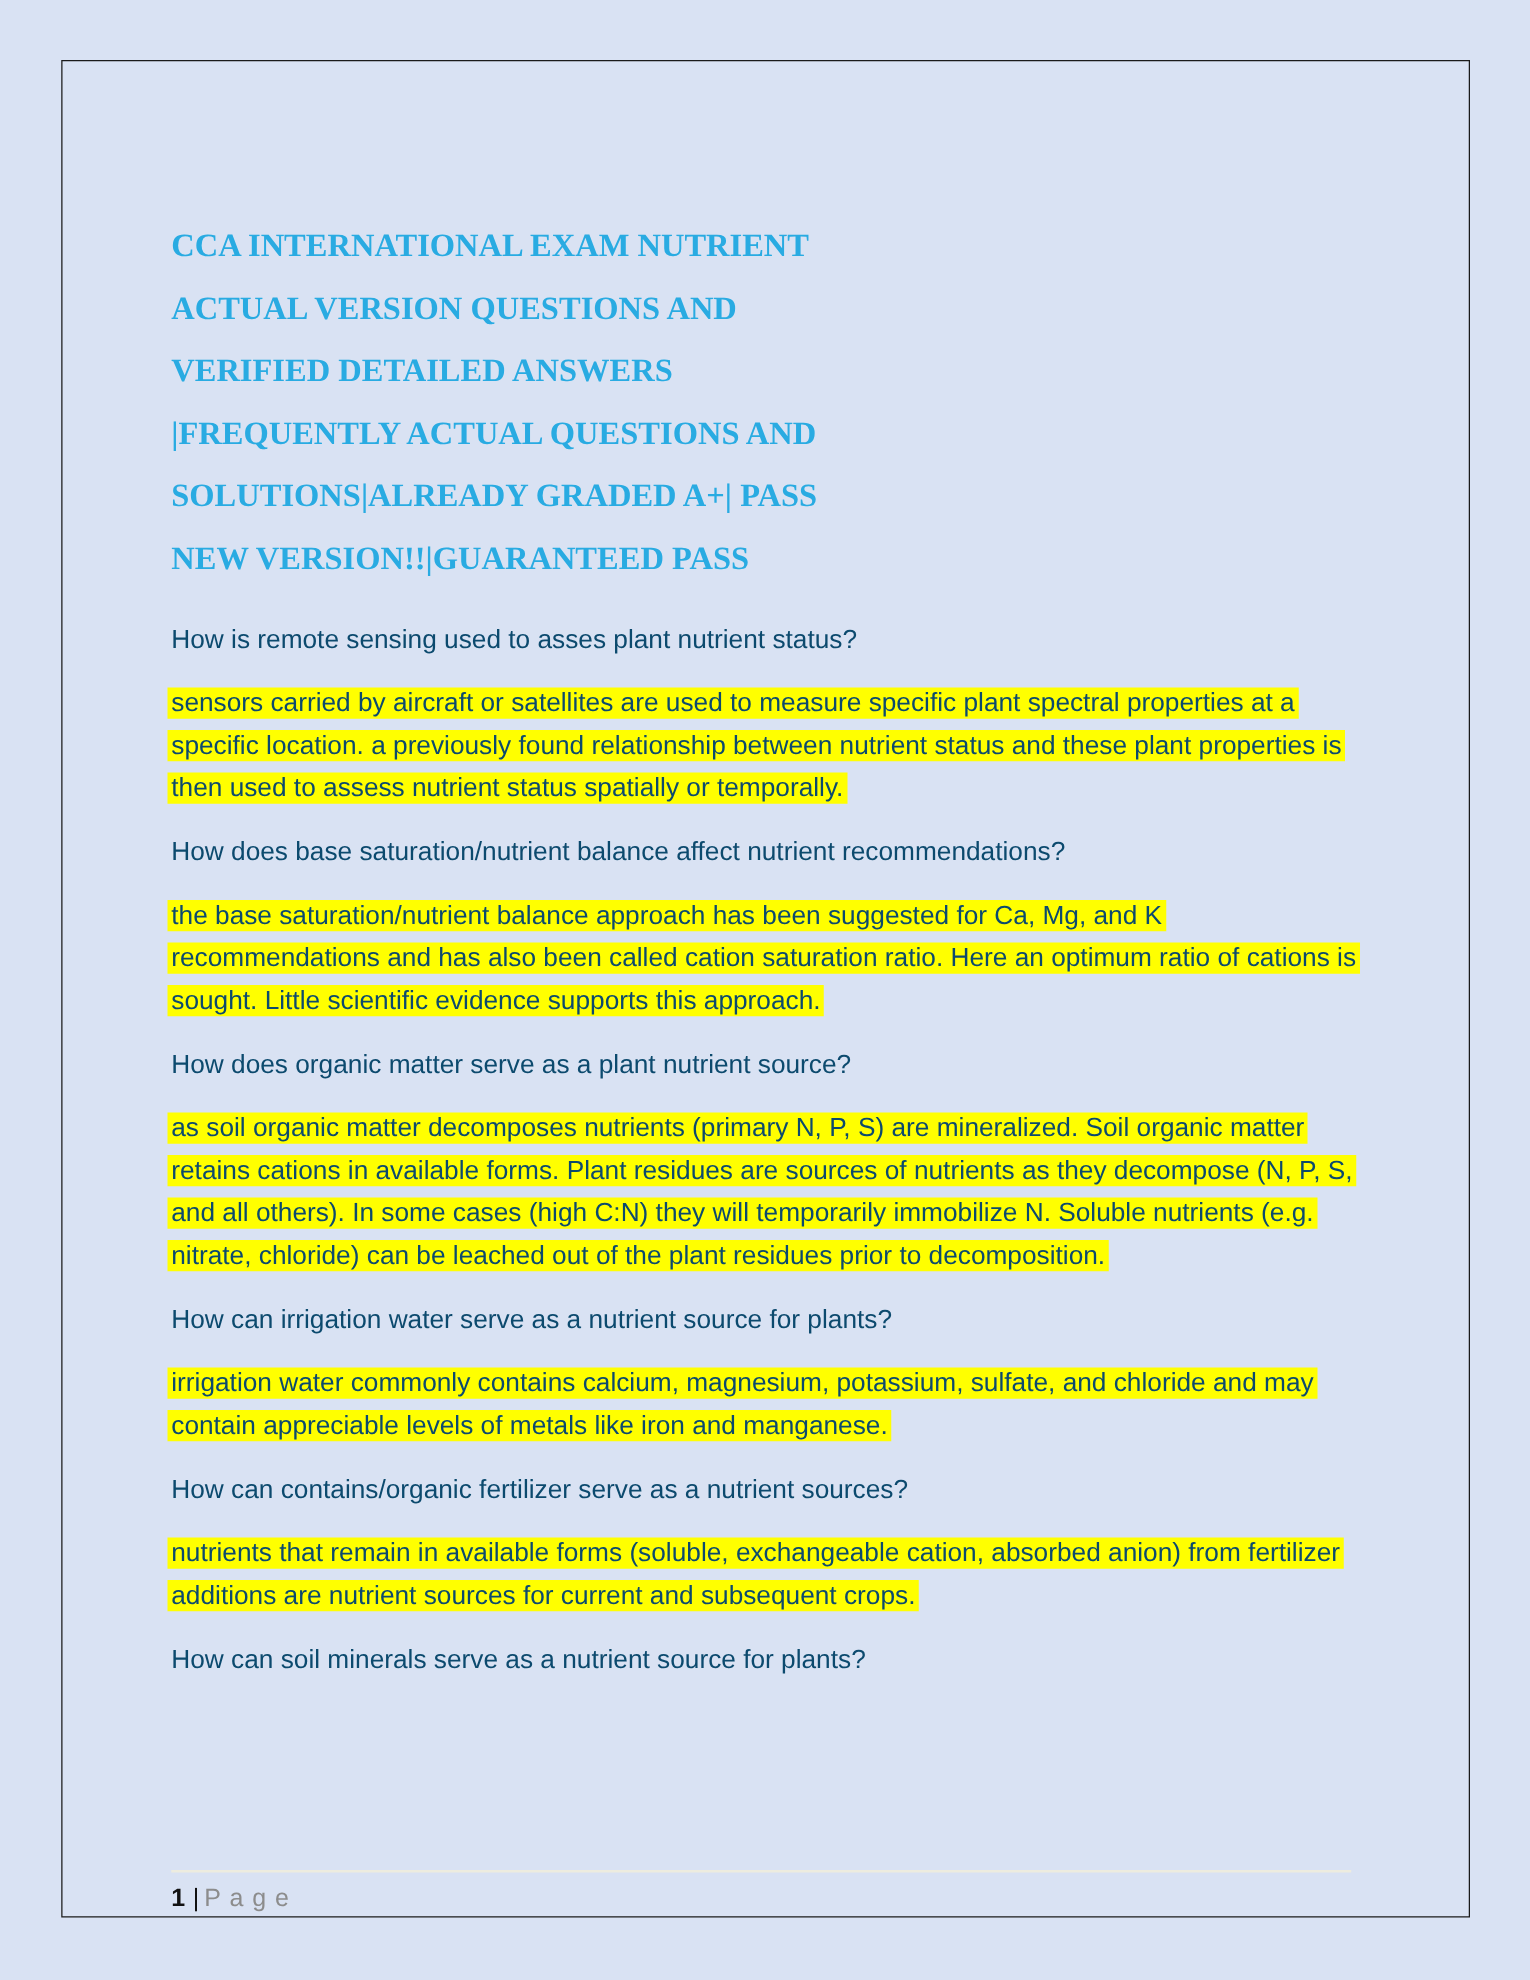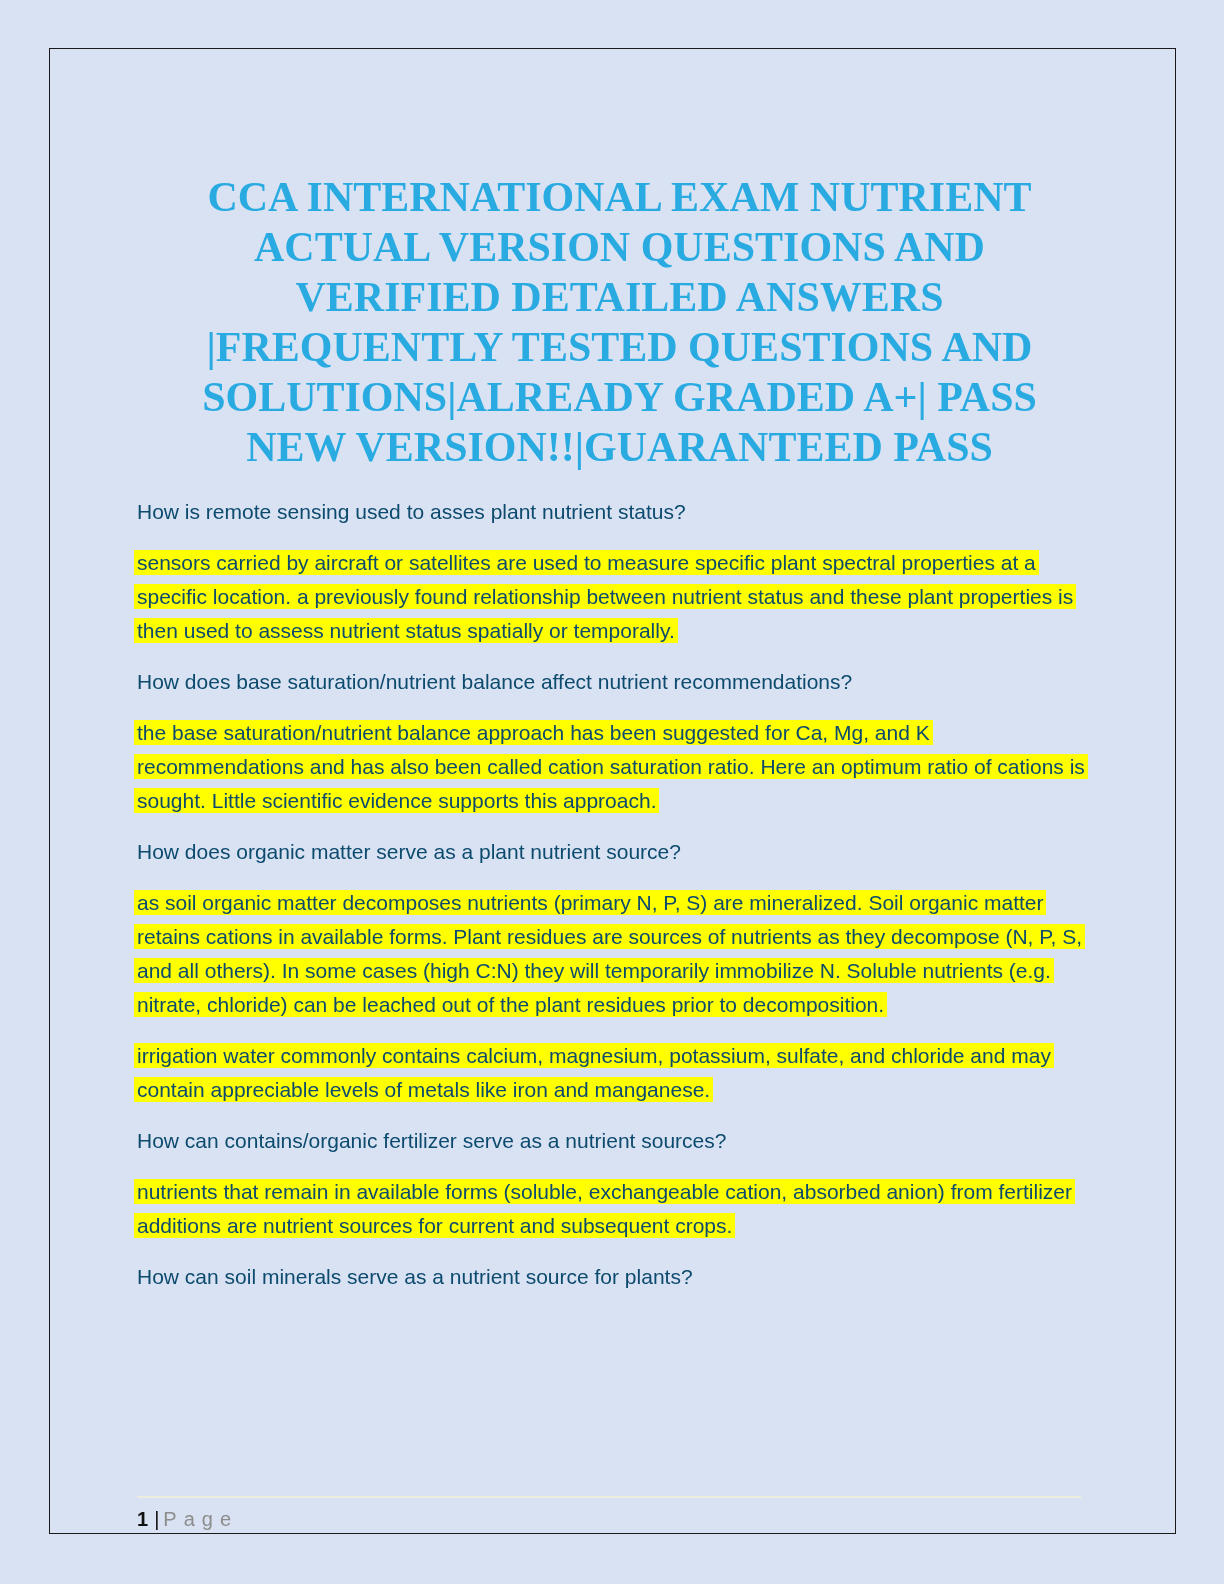--- a/index.html
+++ b/index.html
@@ -25,24 +25,24 @@
   }
   .doc {
     position: absolute;
     left: 137px;
     top: 172px;
     width: 965px;
   }
   .title {
     font-family: "Liberation Serif", serif;
     font-weight: bold;
-    font-size: 42px;
+    font-size: 26px;
     line-height: 50px;
     color: #29abe2;
-    text-align: center;
+    text-align: left;
   }
   .title-line {
     white-space: nowrap;
   }
   .content {
     margin-top: 23px;
     font-size: 21px;
     line-height: 34px;
     color: #0c4a6e;
   }
@@ -91,21 +91,21 @@
 <body>
 
 <div class="frame"></div>
 
 <div class="doc">
 
   <div class="title">
     <div class="title-line">CCA INTERNATIONAL EXAM NUTRIENT</div>
     <div class="title-line">ACTUAL VERSION QUESTIONS AND</div>
     <div class="title-line">VERIFIED DETAILED ANSWERS</div>
-    <div class="title-line">|FREQUENTLY TESTED QUESTIONS AND</div>
+    <div class="title-line">|FREQUENTLY ACTUAL QUESTIONS AND</div>
     <div class="title-line">SOLUTIONS|ALREADY GRADED A+| PASS</div>
     <div class="title-line">NEW VERSION!!|GUARANTEED PASS</div>
   </div>
 
   <div class="content">
 
     <section>
       <p class="question">How is remote sensing used to asses plant nutrient status?</p>
       <p class="answer"><span class="hl">sensors carried by aircraft or satellites are used to measure specific plant spectral properties at a specific location. a previously found relationship between nutrient status and these plant properties is then used to assess nutrient status spatially or temporally.</span></p>
     </section>
@@ -114,20 +114,21 @@
       <p class="question">How does base saturation/nutrient balance affect nutrient recommendations?</p>
       <p class="answer"><span class="hl">the base saturation/nutrient balance approach has been suggested for Ca, Mg, and K recommendations and has also been called cation saturation ratio. Here an optimum ratio of cations is sought. Little scientific evidence supports this approach.</span></p>
     </section>
 
     <section>
       <p class="question">How does organic matter serve as a plant nutrient source?</p>
       <p class="answer"><span class="hl">as soil organic matter decomposes nutrients (primary N, P, S) are mineralized. Soil organic matter retains cations in available forms. Plant residues are sources of nutrients as they decompose (N, P, S, and all others). In some cases (high C:N) they will temporarily immobilize N. Soluble nutrients (e.g. nitrate, chloride) can be leached out of the plant residues prior to decomposition.</span></p>
     </section>
 
     <section>
+      <p class="question">How can irrigation water serve as a nutrient source for plants?</p>
       <p class="answer"><span class="hl">irrigation water commonly contains calcium, magnesium, potassium, sulfate, and chloride and may contain appreciable levels of metals like iron and manganese.</span></p>
     </section>
 
     <section>
       <p class="question">How can contains/organic fertilizer serve as a nutrient sources?</p>
       <p class="answer"><span class="hl">nutrients that remain in available forms (soluble, exchangeable cation, absorbed anion) from fertilizer additions are nutrient sources for current and subsequent crops.</span></p>
     </section>
 
     <section>
       <p class="question">How can soil minerals serve as a nutrient source for plants?</p>

